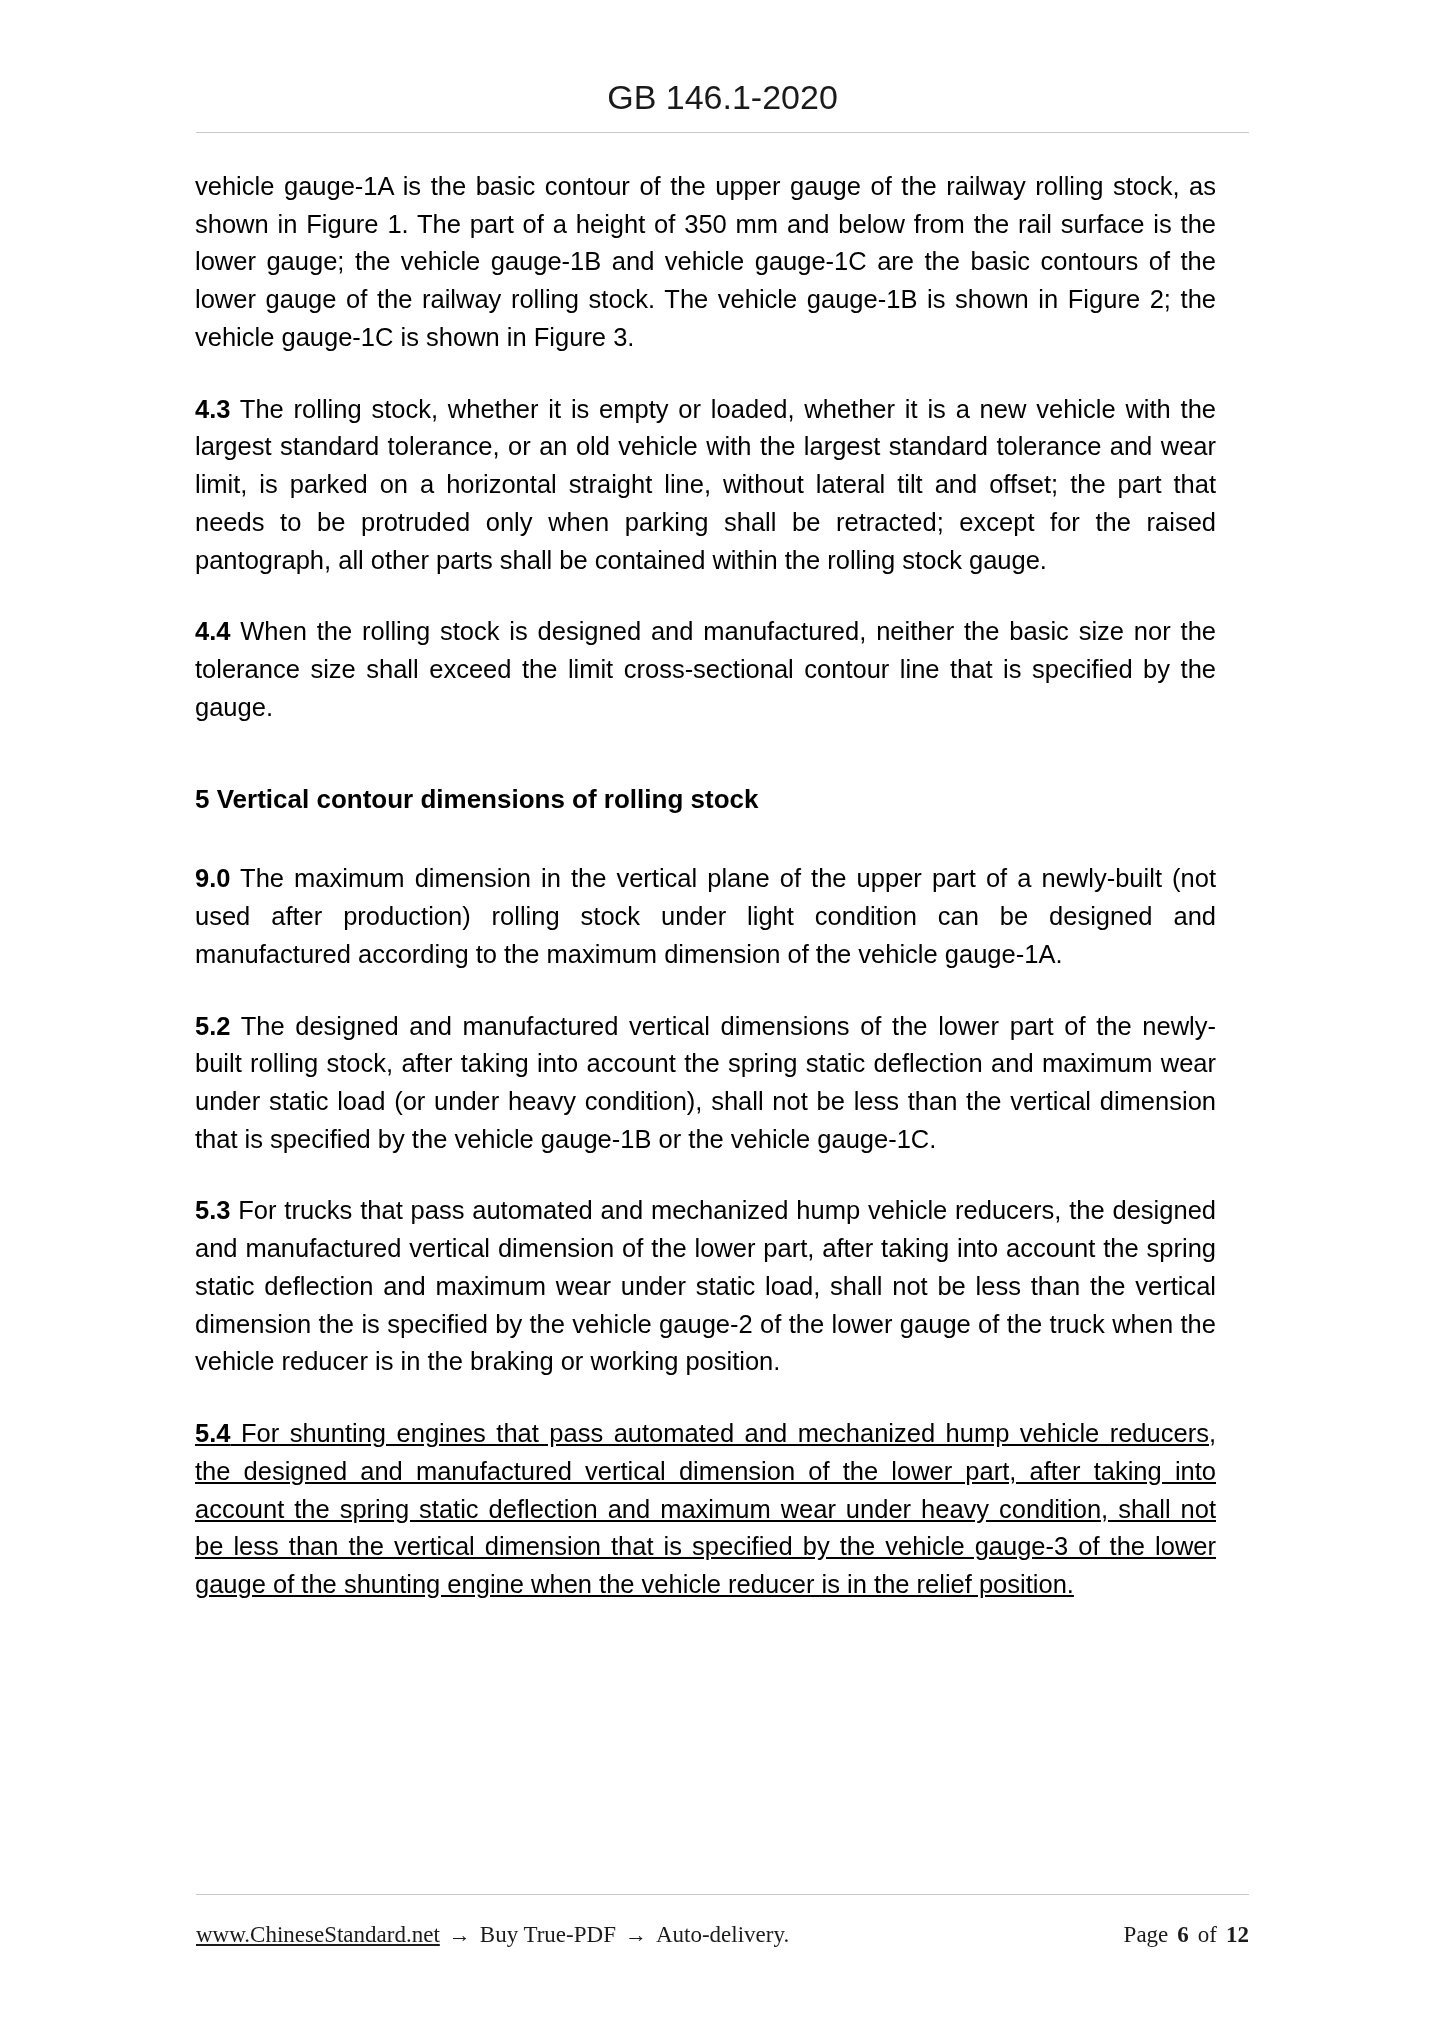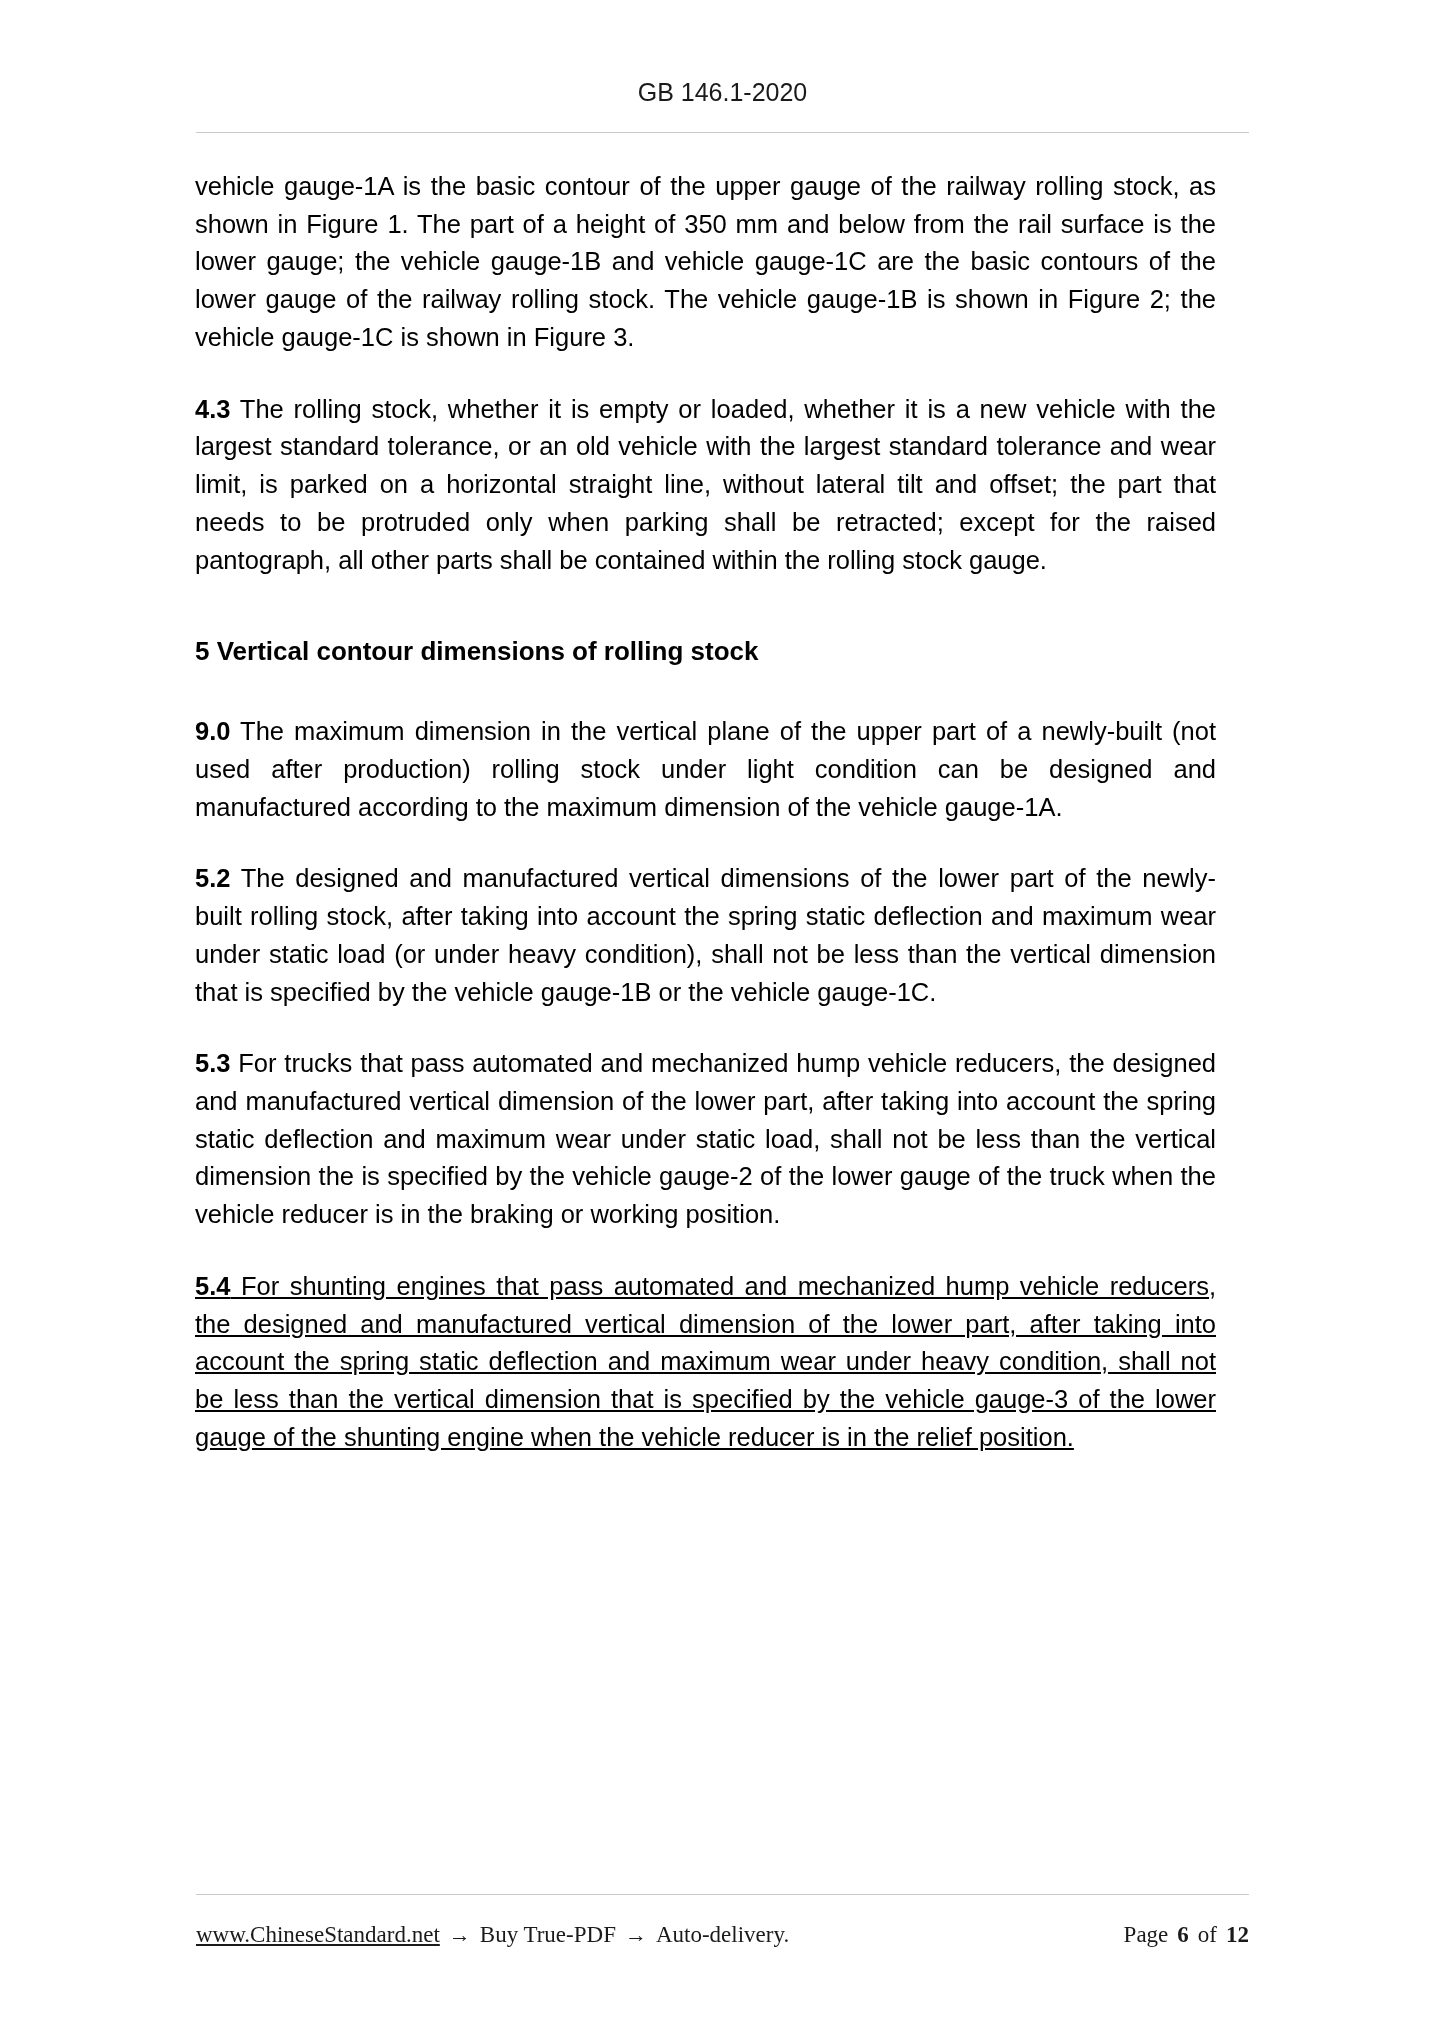--- a/index.html
+++ b/index.html
@@ -19,21 +19,21 @@
     box-sizing: border-box;
     margin: 0 auto;
     overflow: hidden;
   }
   .header {
     position: absolute;
     top: 78px;
     left: 0;
     width: 100%;
     text-align: center;
-    font-size: 25px;
+    font-size: 34px;
     color: #1a1a1a;
   }
   .header-rule {
     position: absolute;
     top: 132px;
     left: 196px;
     width: 1053px;
     height: 1px;
     background: #c9c9c9;
   }
@@ -117,20 +117,21 @@
     <span>GB 146.1-2020</span>
   </div>
   <div class="header-rule"></div>
 
   <div class="content">
 
     <p class="body-text"><span>vehicle gauge-1A is the basic contour of the upper gauge of the railway rolling stock, as shown in Figure 1. The part of a height of 350 mm and below from the rail surface is the lower gauge; the vehicle gauge-1B and vehicle gauge-1C are the basic contours of the lower gauge of the railway rolling stock. The vehicle gauge-1B is shown in Figure 2; the vehicle gauge-1C is shown in Figure 3.</span></p>
 
     <p class="body-text"><span class="clause-num">4.3</span><span> The rolling stock, whether it is empty or loaded, whether it is a new vehicle with the largest standard tolerance, or an old vehicle with the largest standard tolerance and wear limit, is parked on a horizontal straight line, without lateral tilt and offset; the part that needs to be protruded only when parking shall be retracted; except for the raised pantograph, all other parts shall be contained within the rolling stock gauge.</span></p>
 
+    <p class="body-text"><span class="clause-num">4.4</span><span> When the rolling stock is designed and manufactured, neither the basic size nor the tolerance size shall exceed the limit cross-sectional contour line that is specified by the gauge.</span></p>
 
     <h2 class="section-heading">5 Vertical contour dimensions of rolling stock</h2>
 
     <p class="body-text"><span class="clause-num">9.0</span><span> The maximum dimension in the vertical plane of the upper part of a newly-built (not used after production) rolling stock under light condition can be designed and manufactured according to the maximum dimension of the vehicle gauge-1A.</span></p>
 
     <p class="body-text"><span class="clause-num">5.2</span><span> The designed and manufactured vertical dimensions of the lower part of the newly-built rolling stock, after taking into account the spring static deflection and maximum wear under static load (or under heavy condition), shall not be less than the vertical dimension that is specified by the vehicle gauge-1B or the vehicle gauge-1C.</span></p>
 
     <p class="body-text"><span class="clause-num">5.3</span><span> For trucks that pass automated and mechanized hump vehicle reducers, the designed and manufactured vertical dimension of the lower part, after taking into account the spring static deflection and maximum wear under static load, shall not be less than the vertical dimension the is specified by the vehicle gauge-2 of the lower gauge of the truck when the vehicle reducer is in the braking or working position.</span></p>
 
     <p class="body-text"><span class="clause-num">5.4</span><span> For shunting engines that pass automated and mechanized hump vehicle reducers, the designed and manufactured vertical dimension of the lower part, after taking into account the spring static deflection and maximum wear under heavy condition, shall not be less than the vertical dimension that is specified by the vehicle gauge-3 of the lower gauge of the shunting engine when the vehicle reducer is in the relief position.</span></p>

